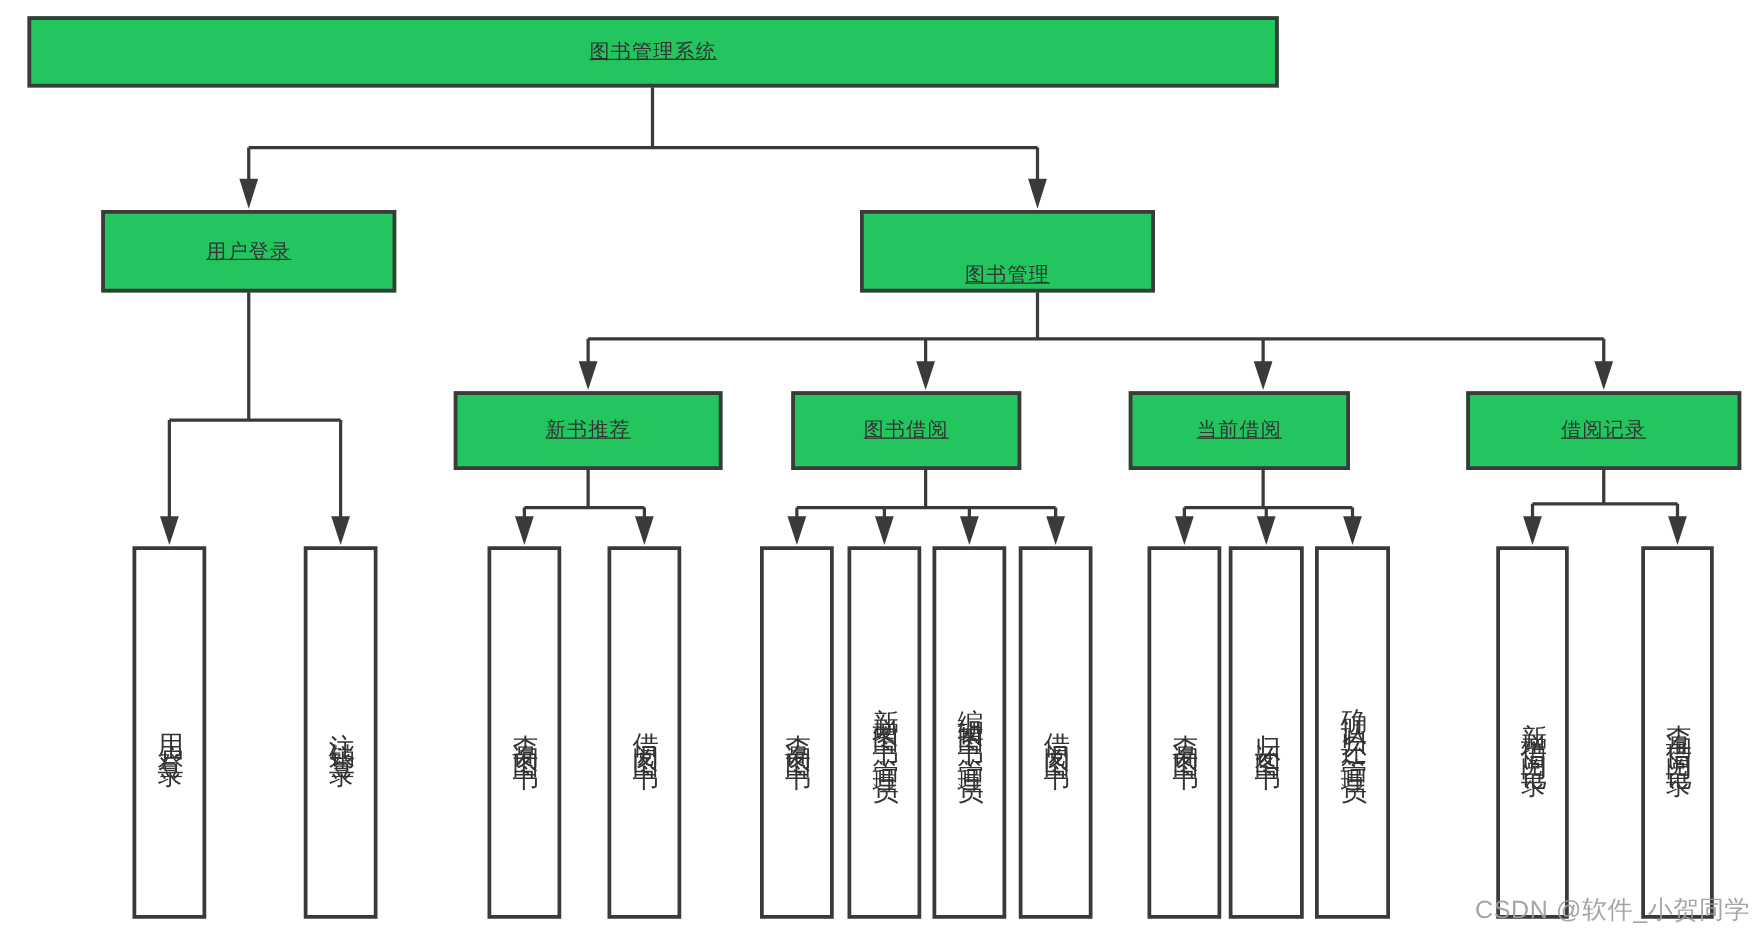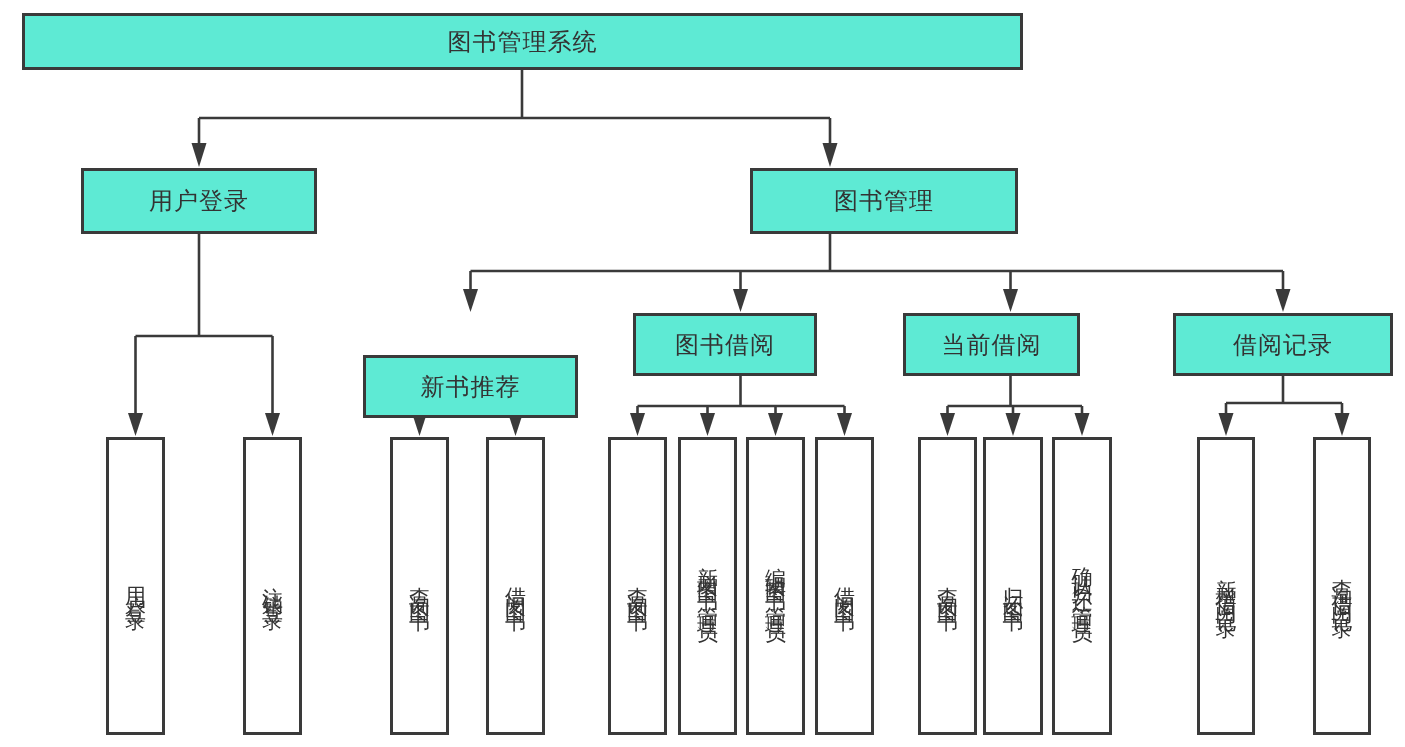--- a/index.html
+++ b/index.html
@@ -20,28 +20,29 @@
     left: 0;
     top: 0;
     width: 1405px;
     height: 747px;
     z-index: 1;
   }
   .node {
     position: absolute;
     box-sizing: border-box;
     border: 3px solid #3a3a3a;
-    background: #5eead4;
+    background: #22c55e;
     display: flex;
     align-items: center;
     justify-content: center;
     color: #333333;
-    font-size: 24px;
+    font-size: 16px;
     z-index: 2;
     letter-spacing: 1px;
+    text-decoration: underline;
   }
   .leaf {
     position: absolute;
     box-sizing: border-box;
     border: 3px solid #3a3a3a;
     background: #ffffff;
     display: flex;
     align-items: center;
     justify-content: center;
     color: #333333;
@@ -141,25 +142,25 @@
     </g>
   </svg>
 
   <div class="node" style="left:22px; top:13px; width:1001px; height:57px;">
     <span>图书管理系统</span>
   </div>
 
   <div class="node" style="left:81px; top:168px; width:236px; height:66px;">
     <span>用户登录</span>
   </div>
-  <div class="node" style="left:750px; top:168px; width:268px; height:66px;">
+  <div class="node" style="left:688px; top:168px; width:236px; height:66px;align-items:flex-end;">
     <span>图书管理</span>
   </div>
 
-  <div class="node" style="left:363px; top:313px; width:215px; height:63px;margin-top:42px;">
+  <div class="node" style="left:363px; top:313px; width:215px; height:63px;">
     <span>新书推荐</span>
   </div>
   <div class="node" style="left:633px; top:313px; width:184px; height:63px;">
     <span>图书借阅</span>
   </div>
   <div class="node" style="left:903px; top:313px; width:177px; height:63px;">
     <span>当前借阅</span>
   </div>
   <div class="node" style="left:1173px; top:313px; width:220px; height:63px;">
     <span>借阅记录</span>
@@ -202,14 +203,15 @@
     <span class="vtext">确认归还（管理员）</span>
   </div>
 
   <div class="leaf" style="left:1197px; width:58px;">
     <span class="vtext">新增借阅记录</span>
   </div>
   <div class="leaf" style="left:1313px; width:58px;">
     <span class="vtext">查询借阅记录</span>
   </div>
 
+  <div class="watermark">CSDN @软件_小贺同学</div>
 
 </div>
 
 </body></html>

